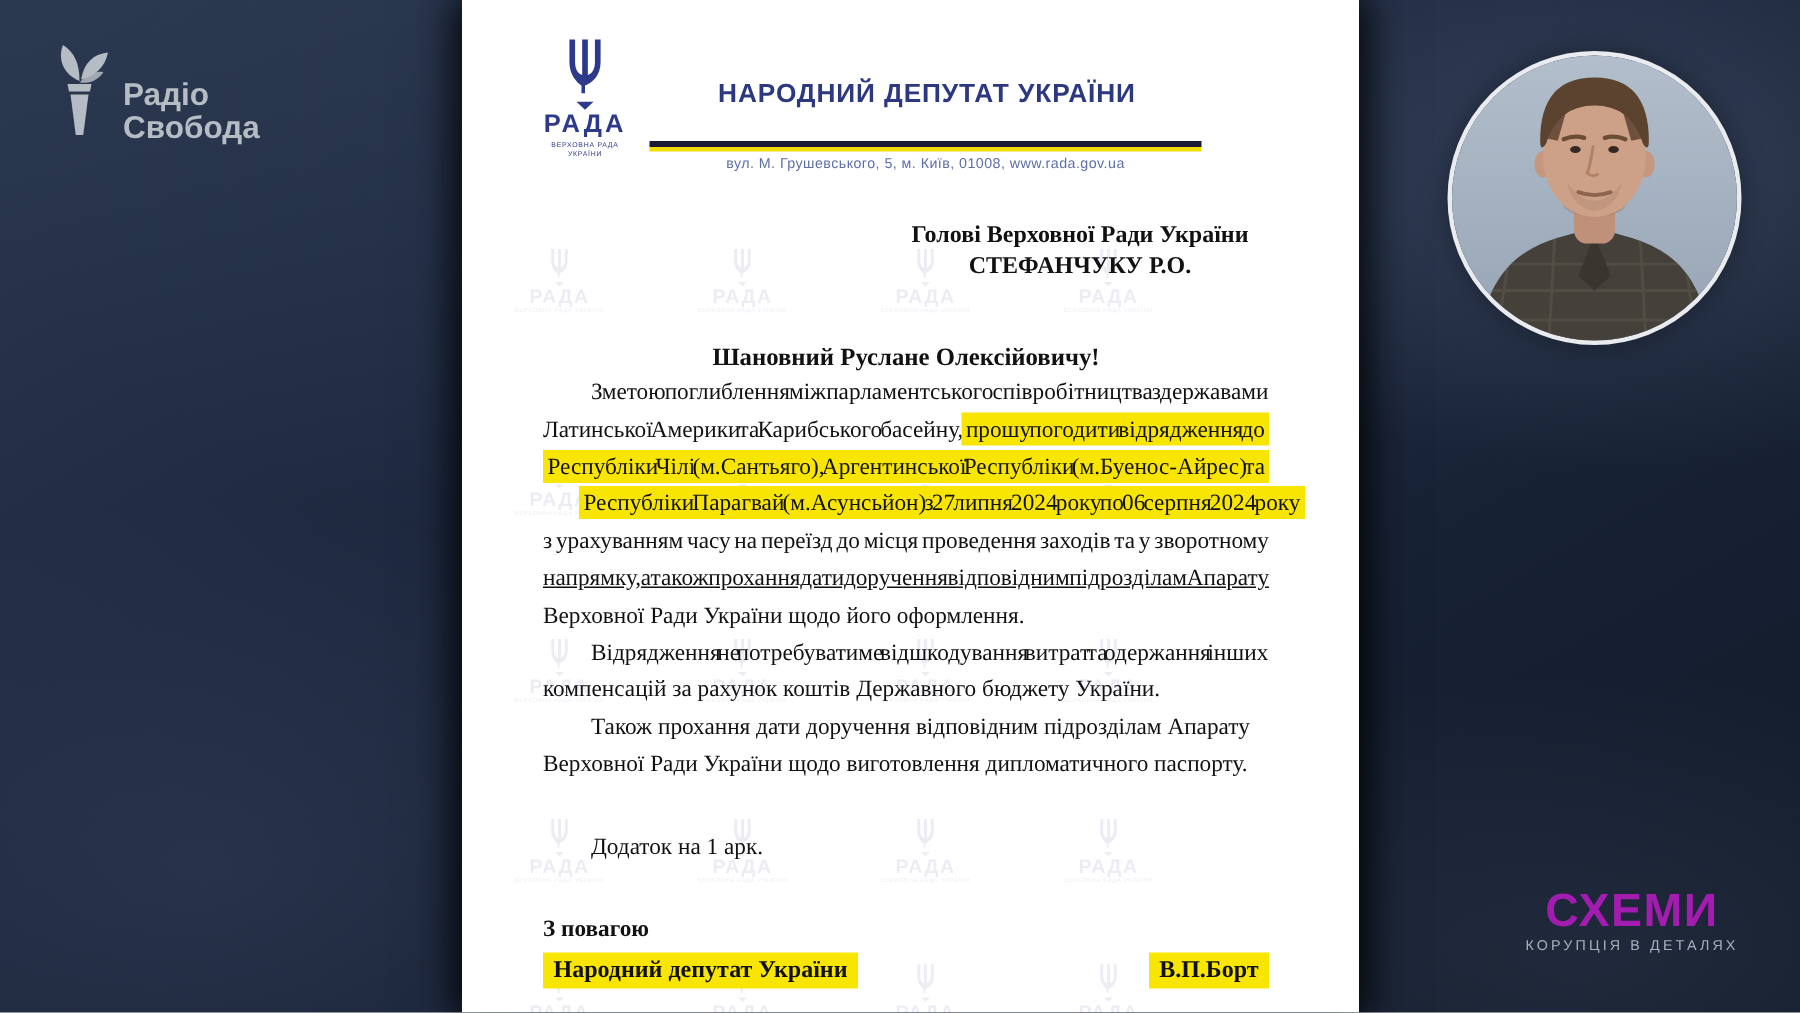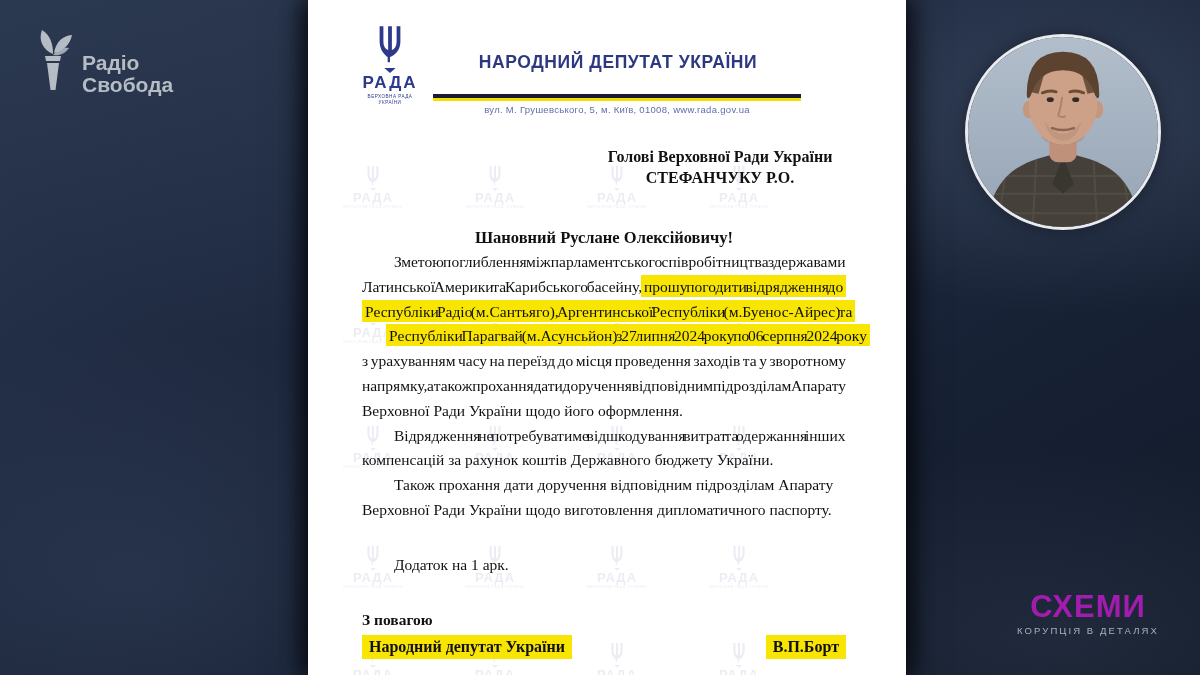--- a/index.html
+++ b/index.html
@@ -301,24 +301,24 @@
   <div class="recipient serif">
     <div>Голові Верховної Ради України</div>
     <div>СТЕФАНЧУКУ Р.О.</div>
   </div>
 
   <div class="salutation serif">Шановний Руслане Олексійовичу!</div>
 
   <div class="body serif" id="letter-body">
       <div class="bline just" style="white-space: nowrap; word-spacing: -4.5px;"><span class="ind"></span><span>З метою поглиблення міжпарламентського співробітництва з державами</span></div>
       <div class="bline just" style="white-space: nowrap; word-spacing: -5.125px;"><span>Латинської Америки та Карибського басейну, </span><span class="hl">прошу погодити відрядження до</span></div>
-      <div class="bline just" style="white-space: nowrap; word-spacing: -5.66667px;"><span class="hl">Республіки Радіо (м.Сантьяго), Аргентинської Республіки (м.Буенос-Айрес) та</span></div>
+      <div class="bline just" style="white-space: nowrap; word-spacing: -5.66667px;"><span class="hl">Республіки Чілі (м.Сантьяго), Аргентинської Республіки (м.Буенос-Айрес) та</span></div>
       <div class="bline just" style="white-space: nowrap; word-spacing: -5.08333px; margin-left: 24px;"><span class="hl">Республіки Парагвай (м.Асунсьйон) з 27 липня 2024 року по 06 серпня 2024 року</span></div>
       <div class="bline just" style="white-space: nowrap; word-spacing: -1.36364px;"><span>з урахуванням часу на переїзд до місця проведення заходів та у зворотному</span></div>
-      <div class="bline just" style="white-space: nowrap; word-spacing: -4.125px;"><span>напрямку, а також прохання дати доручення відповідним підрозділам Апарату</span></div>
+      <div class="bline just" style="white-space: nowrap; word-spacing: -4.125px; text-decoration: underline;"><span>напрямку, а також прохання дати доручення відповідним підрозділам Апарату</span></div>
       <div class="bline"><span>Верховної Ради України щодо його оформлення.</span></div>
       <div class="bline just" style="white-space: nowrap; word-spacing: -6.14286px;"><span class="ind"></span><span>Відрядження не потребуватиме відшкодування витрат та одержання інших</span></div>
       <div class="bline"><span>компенсацій за рахунок коштів Державного бюджету України.</span></div>
       <div class="bline just" style="white-space: nowrap; word-spacing: 0px;"><span class="ind"></span><span>Також прохання дати доручення відповідним підрозділам Апарату</span></div>
       <div class="bline"><span>Верховної Ради України щодо виготовлення дипломатичного паспорту.</span></div>
       <div class="bline blank"></div>
       <div class="bline"><span class="ind"></span><span>Додаток на 1 арк.</span></div>
       <div class="bline blank"></div>
       <div class="bline bold"><span>З повагою</span></div>
       <div class="sigrow serif">

